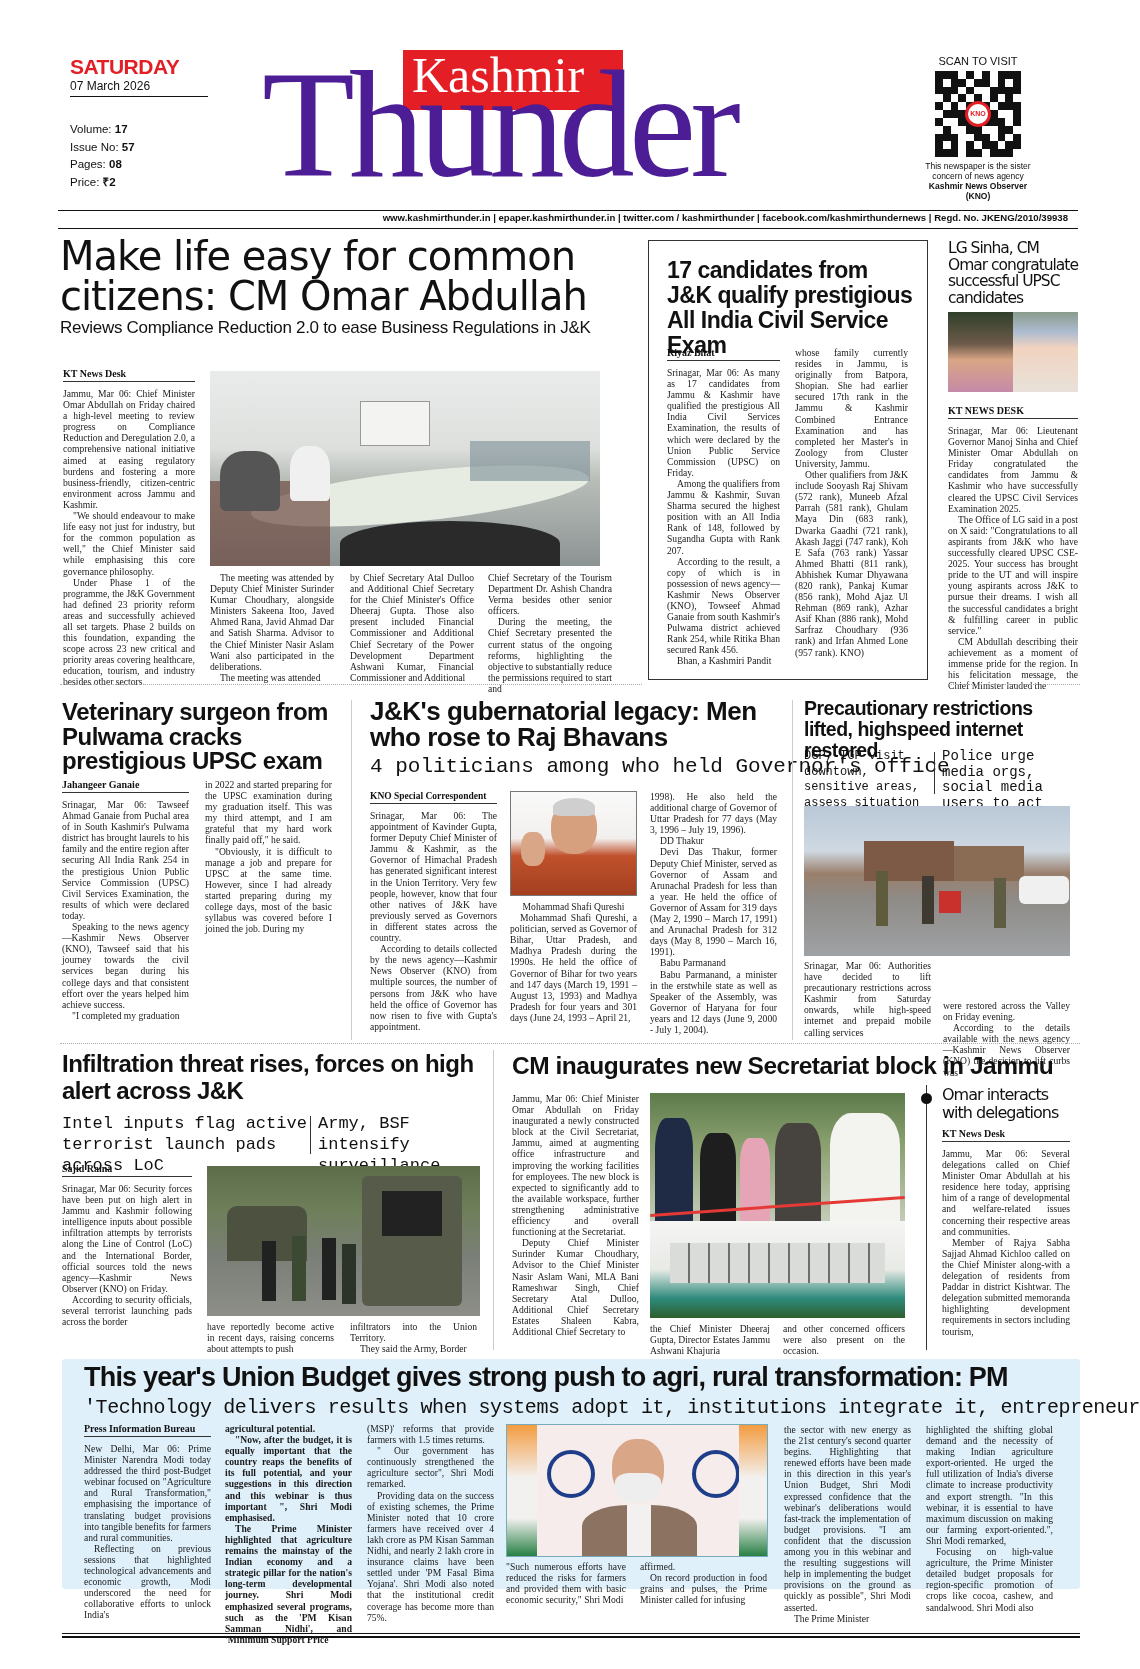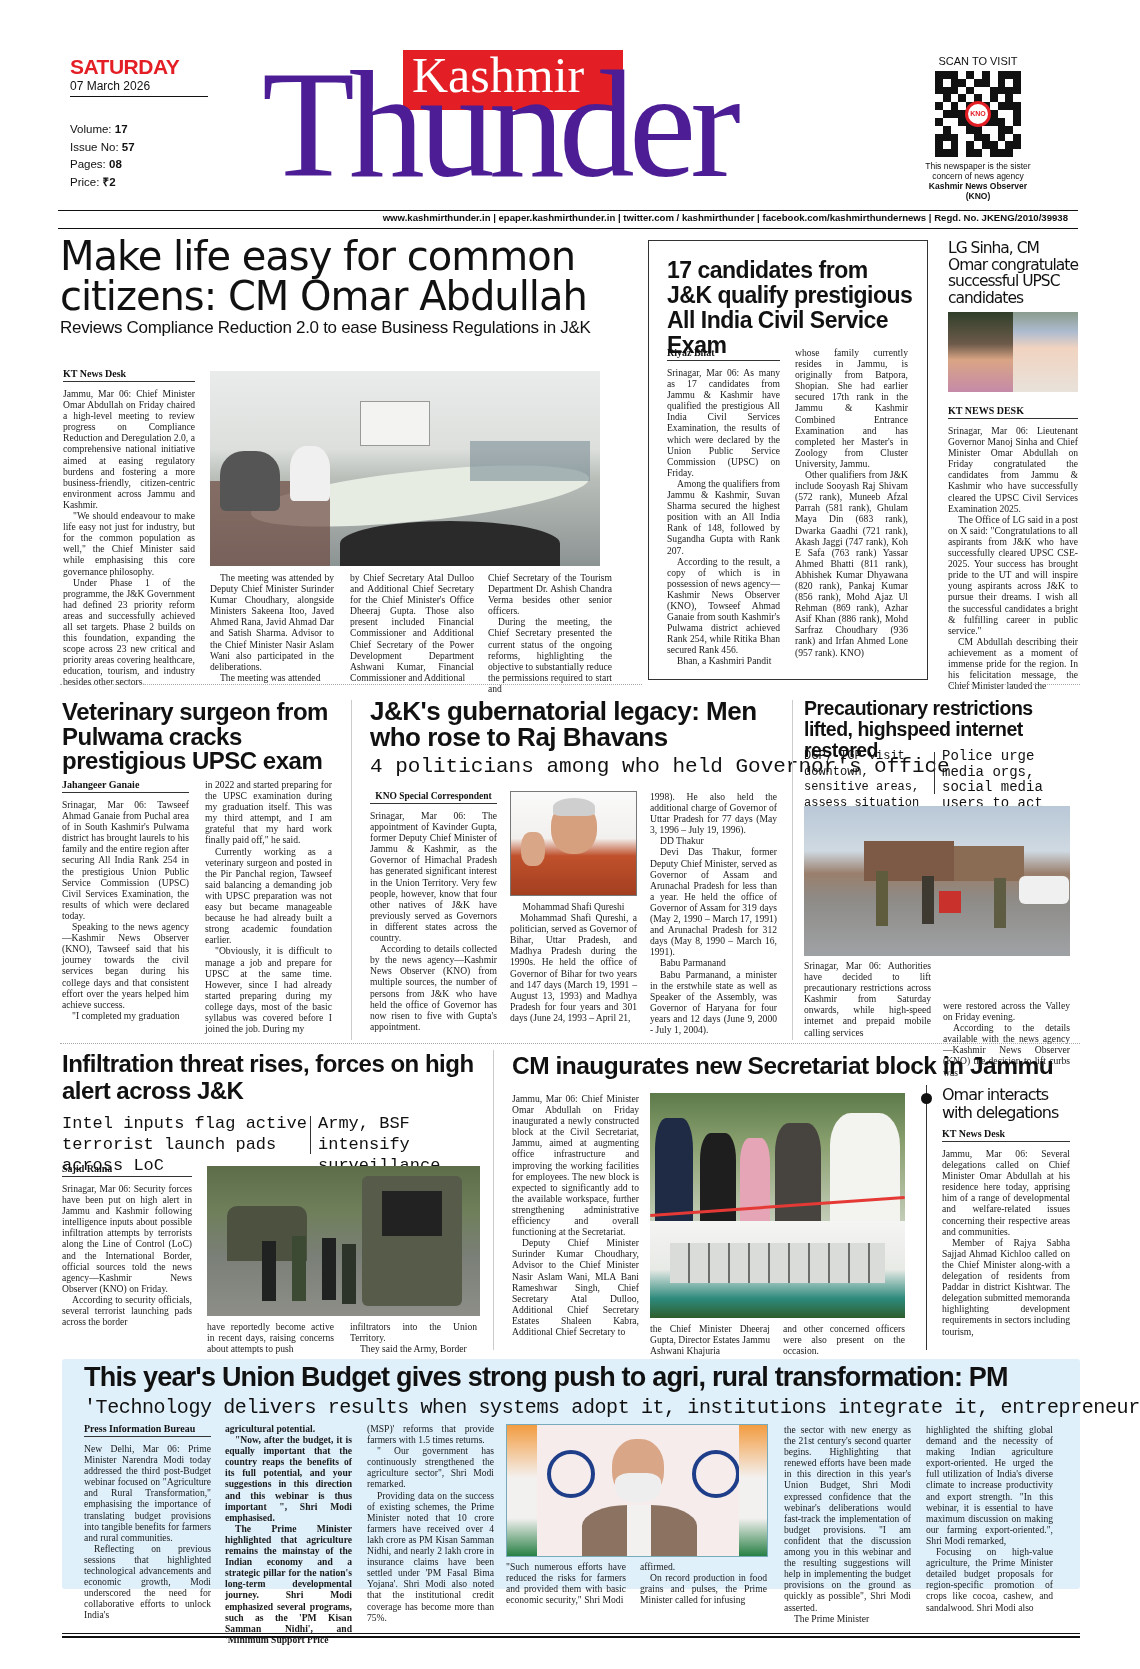--- a/index.html
+++ b/index.html
@@ -252,30 +252,29 @@
 <div class="abs" style="left:62px;top:779px;width:127px;">
   <div class="byline">Jahangeer Ganaie</div>
   <div class="body-text">
     <p class="first">Srinagar, Mar 06: Tawseef Ahmad Ganaie from Puchal area of in South Kashmir's Pulwama district has brought laurels to his family and the entire region after securing All India Rank 254 in the prestigious Union Public Service Commission (UPSC) Civil Services Examination, the results of which were declared today.</p>
     <p>Speaking to the news agency—Kashmir News Observer (KNO), Tawseef said that his journey towards the civil services began during his college days and that consistent effort over the years helped him achieve success.</p>
     <p>"I completed my graduation</p>
   </div>
 </div>
 <div class="abs body-text" style="left:205px;top:779px;width:127px;">
   <p class="first">in 2022 and started preparing for the UPSC examination during my graduation itself. This was my third attempt, and I am grateful that my hard work finally paid off," he said.</p>
-  <p>Currently working as a veterinary surgeon and posted in the Pir Panchal region, Tawseef said balancing a demanding job with UPSC preparation was not easy but became manageable because he had already built a strong academic foundation earlier.</p>
   <p>"Obviously, it is difficult to manage a job and prepare for UPSC at the same time. However, since I had already started preparing during my college days, most of the basic syllabus was covered before I joined the job. During my</p>
 </div>
 
 <div class="abs vrule" style="left:351px;top:700px;height:340px;"></div>
 
 <div class="abs head-serif" style="left:370px;top:698px;width:420px;font-size:26px;line-height:26px;">J&amp;K's gubernatorial legacy: Men who rose to Raj Bhavans</div>
 <div class="abs deck" style="left:370px;top:755px;width:420px;font-size:21px;white-space:nowrap;">4 politicians among who held Governor's office</div>
 <div class="abs" style="left:370px;top:791px;width:127px;">
-  <div class="byline" style="font-size:9.5px;text-align:center;">KNO Special Correspondent</div>
+  <div class="byline" style="font-size:9.5px;">KNO Special Correspondent</div>
   <div class="body-text">
     <p class="first">Srinagar, Mar 06: The appointment of Kavinder Gupta, former Deputy Chief Minister of Jammu &amp; Kashmir, as the Governor of Himachal Pradesh has generated significant interest in the Union Territory. Very few people, however, know that four other natives of J&amp;K have previously served as Governors in different states across the country.</p>
     <p>According to details collected by the news agency—Kashmir News Observer (KNO) from multiple sources, the number of persons from J&amp;K who have held the office of Governor has now risen to five with Gupta's appointment.</p>
   </div>
 </div>
 <div class="abs photo" style="left:510px;top:791px;width:127px;height:105px;border:1px solid #777;background:linear-gradient(180deg,#fafafa 0%,#f2f0ee 45%,#c0512c 62%,#a33f20 100%);">
   <div style="position:absolute;left:40px;top:10px;width:46px;height:52px;background:#d6a07e;border-radius:45%;"></div>
   <div style="position:absolute;left:42px;top:6px;width:42px;height:18px;background:#cfcfcf;border-radius:50% 50% 20% 20%;"></div>
   <div style="position:absolute;left:10px;top:40px;width:24px;height:34px;background:#d9a788;border-radius:40%;"></div>
 </div>

